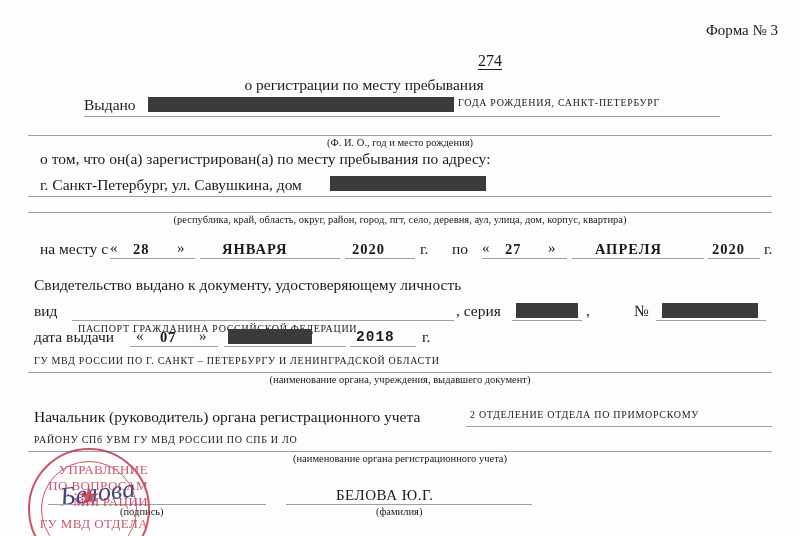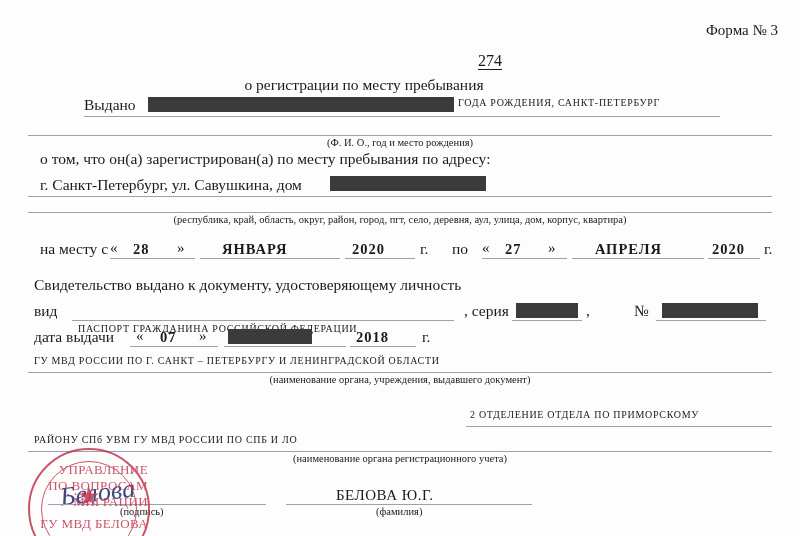--- a/index.html
+++ b/index.html
@@ -178,61 +178,62 @@
 
   <div class="abs val-bold" style="top:241px; left:712px;">2020</div>
   <div class="abs rule" style="top:258px; left:708px; width:52px;"></div>
   <div class="abs row-label" style="top:240px; left:764px;">г.</div>
 
   <div class="abs row-label" style="top:276px; left:34px;">Свидетельство выдано к документу, удостоверяющему личность</div>
 
   <div class="abs row-label" style="top:302px; left:34px;">вид</div>
   <div class="abs caps" style="top:303px; left:78px;margin-top:20px;">ПАСПОРТ ГРАЖДАНИНА РОССИЙСКОЙ ФЕДЕРАЦИИ</div>
   <div class="abs rule" style="top:320px; left:72px; width:382px;"></div>
-  <div class="abs row-label" style="top:302px; left:456px;margin-left:8px;">, серия</div>
+  <div class="abs row-label" style="top:302px; left:456px;">, серия</div>
   <div class="abs redact" style="top:303px; left:516px; width:62px;"></div>
   <div class="abs rule" style="top:320px; left:512px; width:70px;"></div>
   <div class="abs row-label" style="top:302px; left:586px;">,</div>
   <div class="abs row-label" style="top:302px; left:634px;">№</div>
   <div class="abs redact" style="top:303px; left:662px; width:96px;"></div>
   <div class="abs rule" style="top:320px; left:656px; width:110px;"></div>
 
   <div class="abs row-label" style="top:328px; left:34px;">дата выдачи</div>
   <div class="abs quote" style="top:328px; left:136px;">«</div>
   <div class="abs val-bold" style="top:329px; left:160px;">07</div>
   <div class="abs quote" style="top:328px; left:199px;">»</div>
   <div class="abs rule" style="top:346px; left:130px; width:88px;"></div>
   <div class="abs redact" style="top:329px; left:228px; width:84px;"></div>
   <div class="abs rule" style="top:346px; left:224px; width:122px;"></div>
-  <div class="abs val-bold" style="top:329px; left:356px;">2018</div>
+  <div class="abs val-bold" style="top:329px; left:356px;font-family:Liberation Mono, monospace;">2018</div>
   <div class="abs rule" style="top:346px; left:350px; width:66px;"></div>
   <div class="abs row-label" style="top:328px; left:422px;">г.</div>
 
   <div class="abs caps" style="top:355px; left:34px;">ГУ  МВД  РОССИИ  ПО  Г. САНКТ – ПЕТЕРБУРГУ  И  ЛЕНИНГРАДСКОЙ ОБЛАСТИ</div>
   <div class="abs rule" style="top:372px; left:28px; width:744px;"></div>
   <div class="abs small-center" style="top:374px;">(наименование органа, учреждения, выдавшего документ)</div>
 
+  <div class="abs row-label" style="top:408px; left:34px;">Начальник (руководитель) органа регистрационного учета</div>
   <div class="abs caps" style="top:409px; left:470px;">2 ОТДЕЛЕНИЕ ОТДЕЛА  ПО ПРИМОРСКОМУ</div>
   <div class="abs rule" style="top:426px; left:466px; width:306px;"></div>
   <div class="abs caps" style="top:434px; left:34px;">РАЙОНУ СПб УВМ  ГУ  МВД РОССИИ  ПО СПБ  И  ЛО</div>
   <div class="abs rule" style="top:451px; left:28px; width:744px;"></div>
   <div class="abs small-center" style="top:453px;">(наименование органа регистрационного учета)</div>
 
   <div class="abs sig" style="top:478px; left:60px;">Беловa</div>
   <div class="abs rule" style="top:504px; left:48px; width:218px;"></div>
   <div class="abs" style="top:506px; left:120px; font-size:10.5px;">(подпись)</div>
 
   <div class="abs" style="top:487px; left:336px; font-size:15px; letter-spacing:0.5px;">БЕЛОВА Ю.Г.</div>
   <div class="abs rule" style="top:504px; left:286px; width:246px;"></div>
   <div class="abs" style="top:506px; left:376px; font-size:10.5px;">(фамилия)</div>
 
   <div class="abs stamp">
     <div class="stamp-inner"></div>
     <div class="stamp-text" style="top:12px;">УПРАВЛЕНИЕ ПО ВОПРОСАМ МИГРАЦИИ</div>
     <div class="stamp-eagle">★</div>
-    <div class="stamp-text" style="top:66px;">ГУ МВД БЕЛОВА</div>
+    <div class="stamp-text" style="top:66px;">ГУ МВД ОТДЕЛА</div>
     <div class="stamp-text" style="top:84px;">78 – 2 ОТДЕЛЕНИЕ</div>
 
   </div>
 
   <div class="abs sig2" style="top:486px; left:66px;">· · ·</div>
 
 </div>
 
 </body></html>

